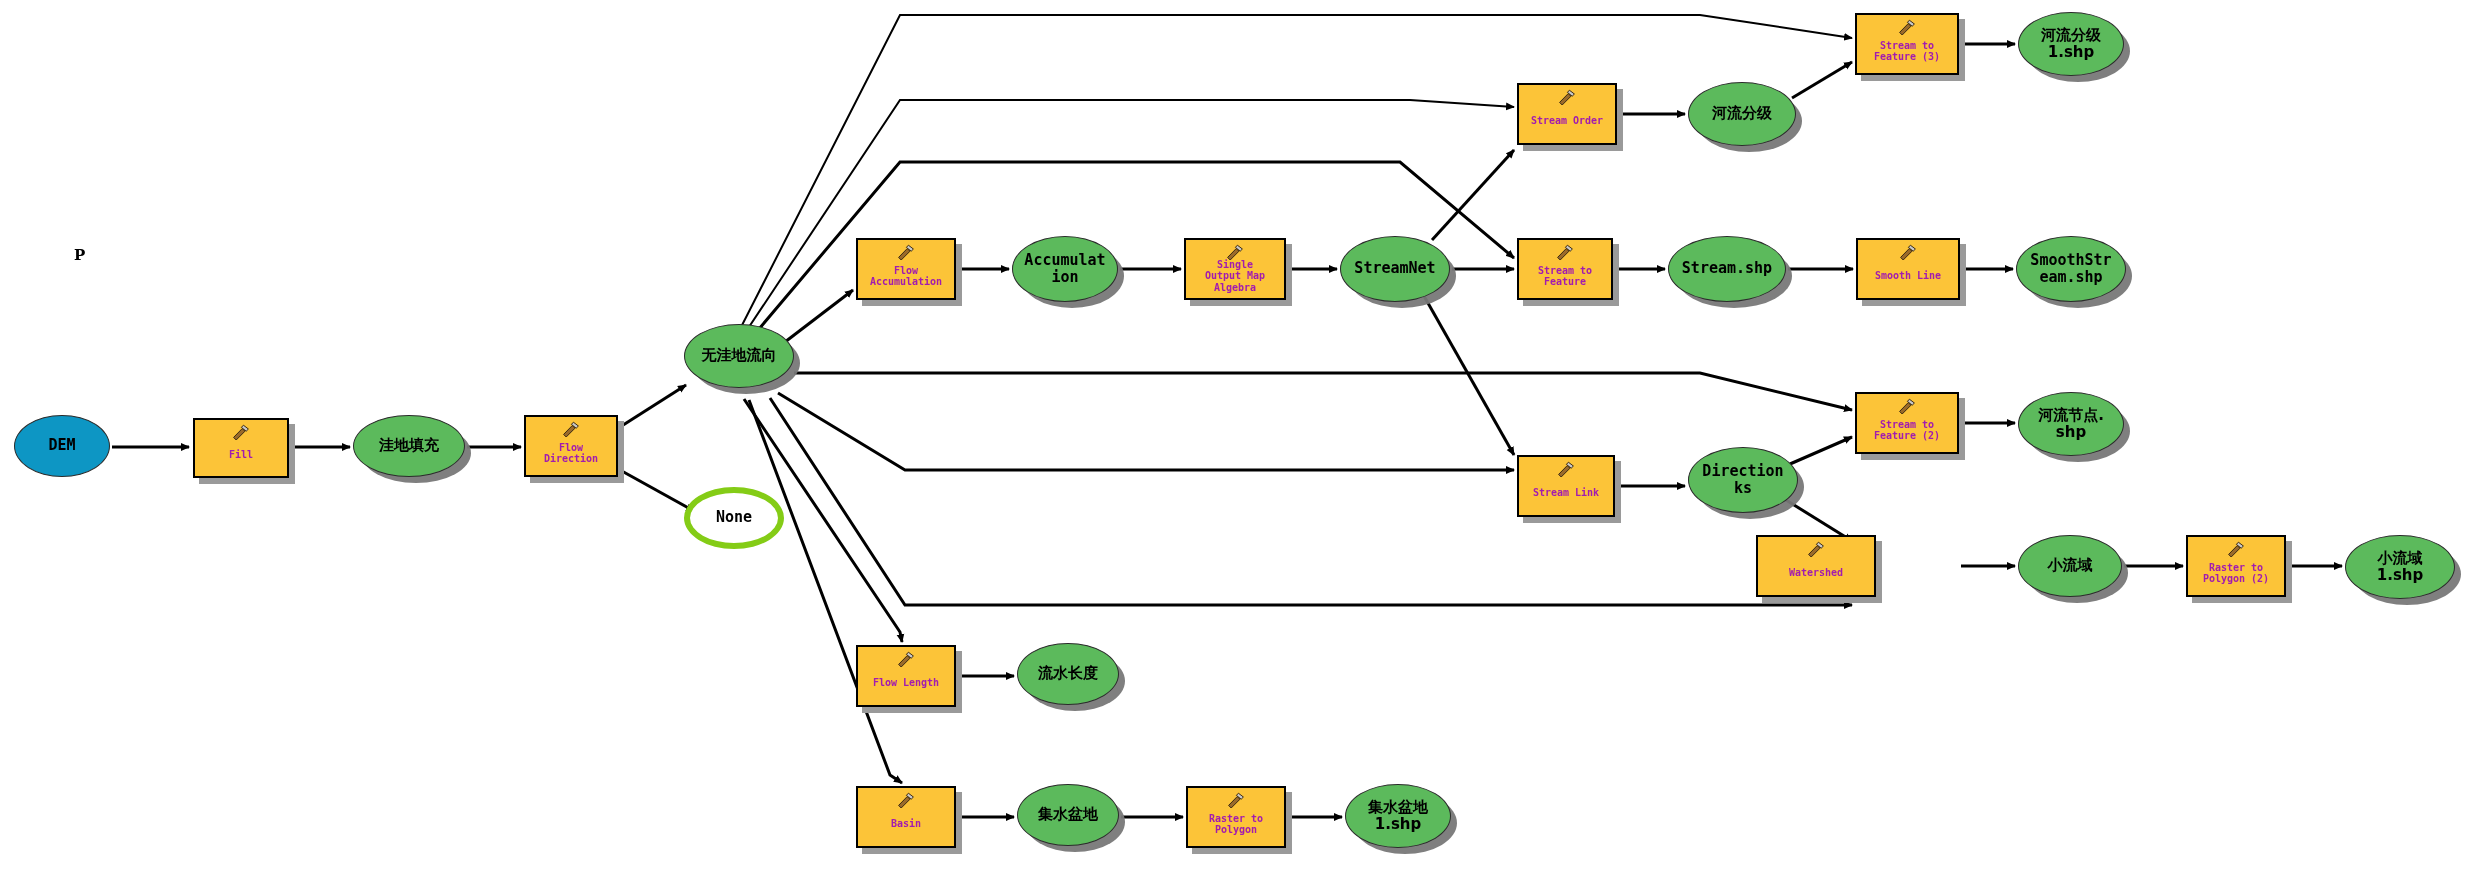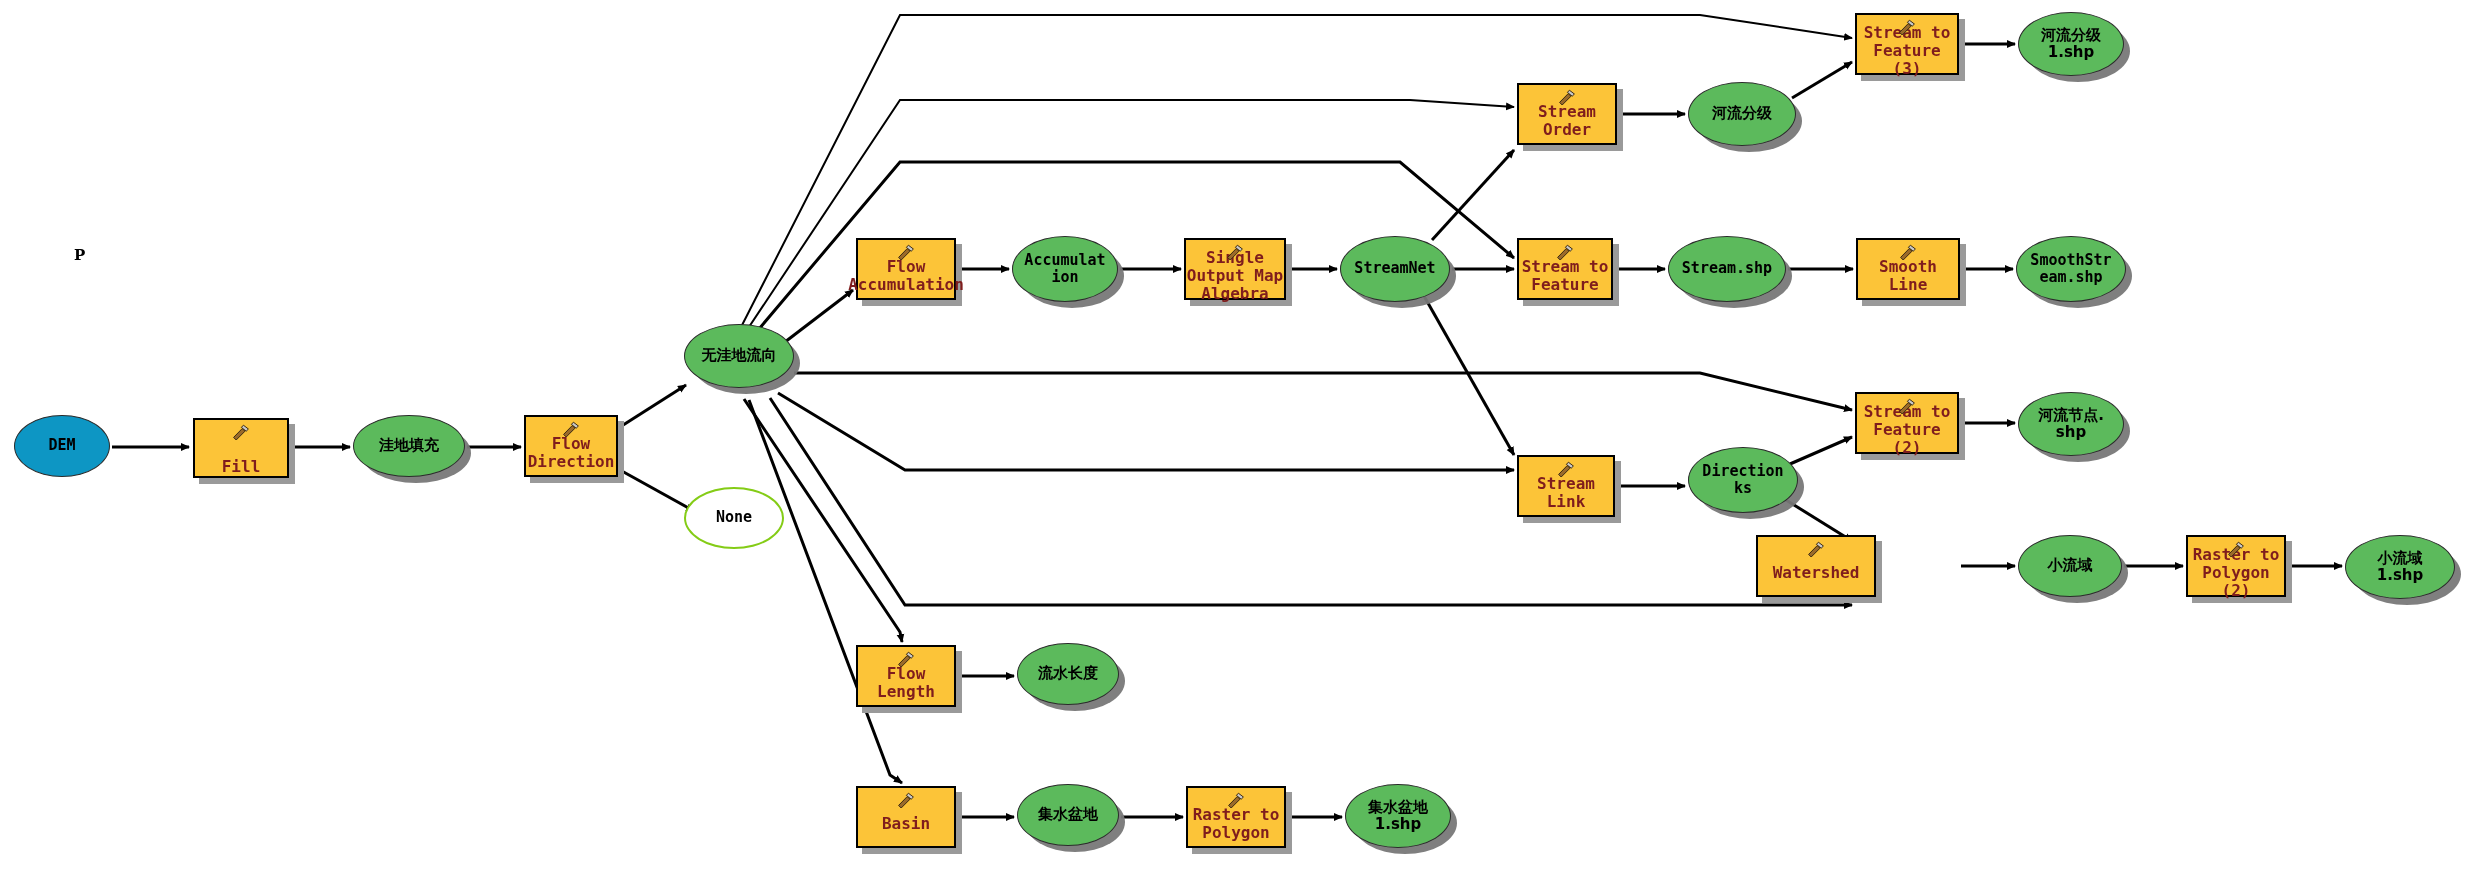--- a/index.html
+++ b/index.html
@@ -4,28 +4,28 @@
 <style>
   html,body{margin:0;padding:0;background:#ffffff;}
   body{width:2473px;height:883px;position:relative;overflow:hidden;
        font-family:"DejaVu Sans Mono","Liberation Mono",monospace;}
   #canvas{position:absolute;left:0;top:0;width:2473px;height:883px;}
   svg.edges{position:absolute;left:0;top:0;width:2473px;height:883px;pointer-events:none;}
   .node{position:absolute;box-sizing:border-box;display:flex;align-items:center;
         justify-content:center;text-align:center;}
   
   .tool{background:#fcc438;border:2px solid #000;box-shadow:6px 6px 0 0 #9a9a9a;}
-  .tool .lbl{font-size:16px;font-weight:bold;color:#7f1d1d;line-height:1.12;
+  .tool .lbl{font-size:10px;font-weight:bold;color:#a21caf;line-height:1.12;
              letter-spacing:0px;padding-top:14px;white-space:pre-line;}
   .tool .hammer{position:absolute;top:3px;left:50%;margin-left:-10px;width:20px;height:20px;}
   
   .data{border-radius:50%;border:1.5px solid #2b2b2b;}
   .data.green{background:#5cba5c;box-shadow:7px 7px 0 -1px rgba(120,120,120,.95);}
   .data.blue{background:#0d96c4;box-shadow:none;}
-  .data.none{background:#ffffff;border:2px solid #84cc16;box-shadow:none;}
+  .data.none{background:#ffffff;border:6px solid #84cc16;box-shadow:none;}
   .data .lbl{font-size:15px;font-weight:bold;color:#000;line-height:1.15;
              white-space:pre-line;}
   .data.blue .lbl,.data.none .lbl{font-size:15px;}
   .cjk{font-family:"DejaVu Sans","Liberation Sans",sans-serif;}
   .ptag{position:absolute;font-size:15px;font-weight:bold;color:#000;
         font-family:"DejaVu Serif","Liberation Serif",serif;}
 </style>
 </head>
 <body>
 
@@ -84,21 +84,21 @@
       <path stroke-width="3" d="M1288,817 L1342,817"></path>
     </g>
   </svg>
 
   <div class="ptag" style="left:74px;top:246px;">P</div>
 
   <div id="nodes">
       <div class="node data blue" style="left: 14px; top: 415px; width: 96px; height: 62px;">
         <div class="lbl">DEM</div>
       </div>
-      <div class="node tool" style="left: 193px; top: 418px; width: 96px; height: 60px; align-items: flex-end;">
+      <div class="node tool" style="left: 193px; top: 418px; width: 96px; height: 60px;">
         <svg class="hammer" viewBox="0 0 20 20">
           <path d="M12.4,2.2 L17.4,6.0 L15.2,8.2 L10.4,4.4 Z" fill="#c8c8c8" stroke="#3a2a12" stroke-width="1"></path>
           <path d="M11.2,5.6 L14.0,8.2 L5.2,17.0 L2.6,14.4 Z" fill="#9a6a2a" stroke="#3a2a12" stroke-width="1"></path>
         </svg>
         <div class="lbl">Fill</div>
       </div>
       <div class="node data green" style="left: 353px; top: 415px; width: 112px; height: 62px;">
         <div class="lbl cjk">洼地填充</div>
       </div>
       <div class="node tool" style="left: 524px; top: 415px; width: 94px; height: 62px;">

